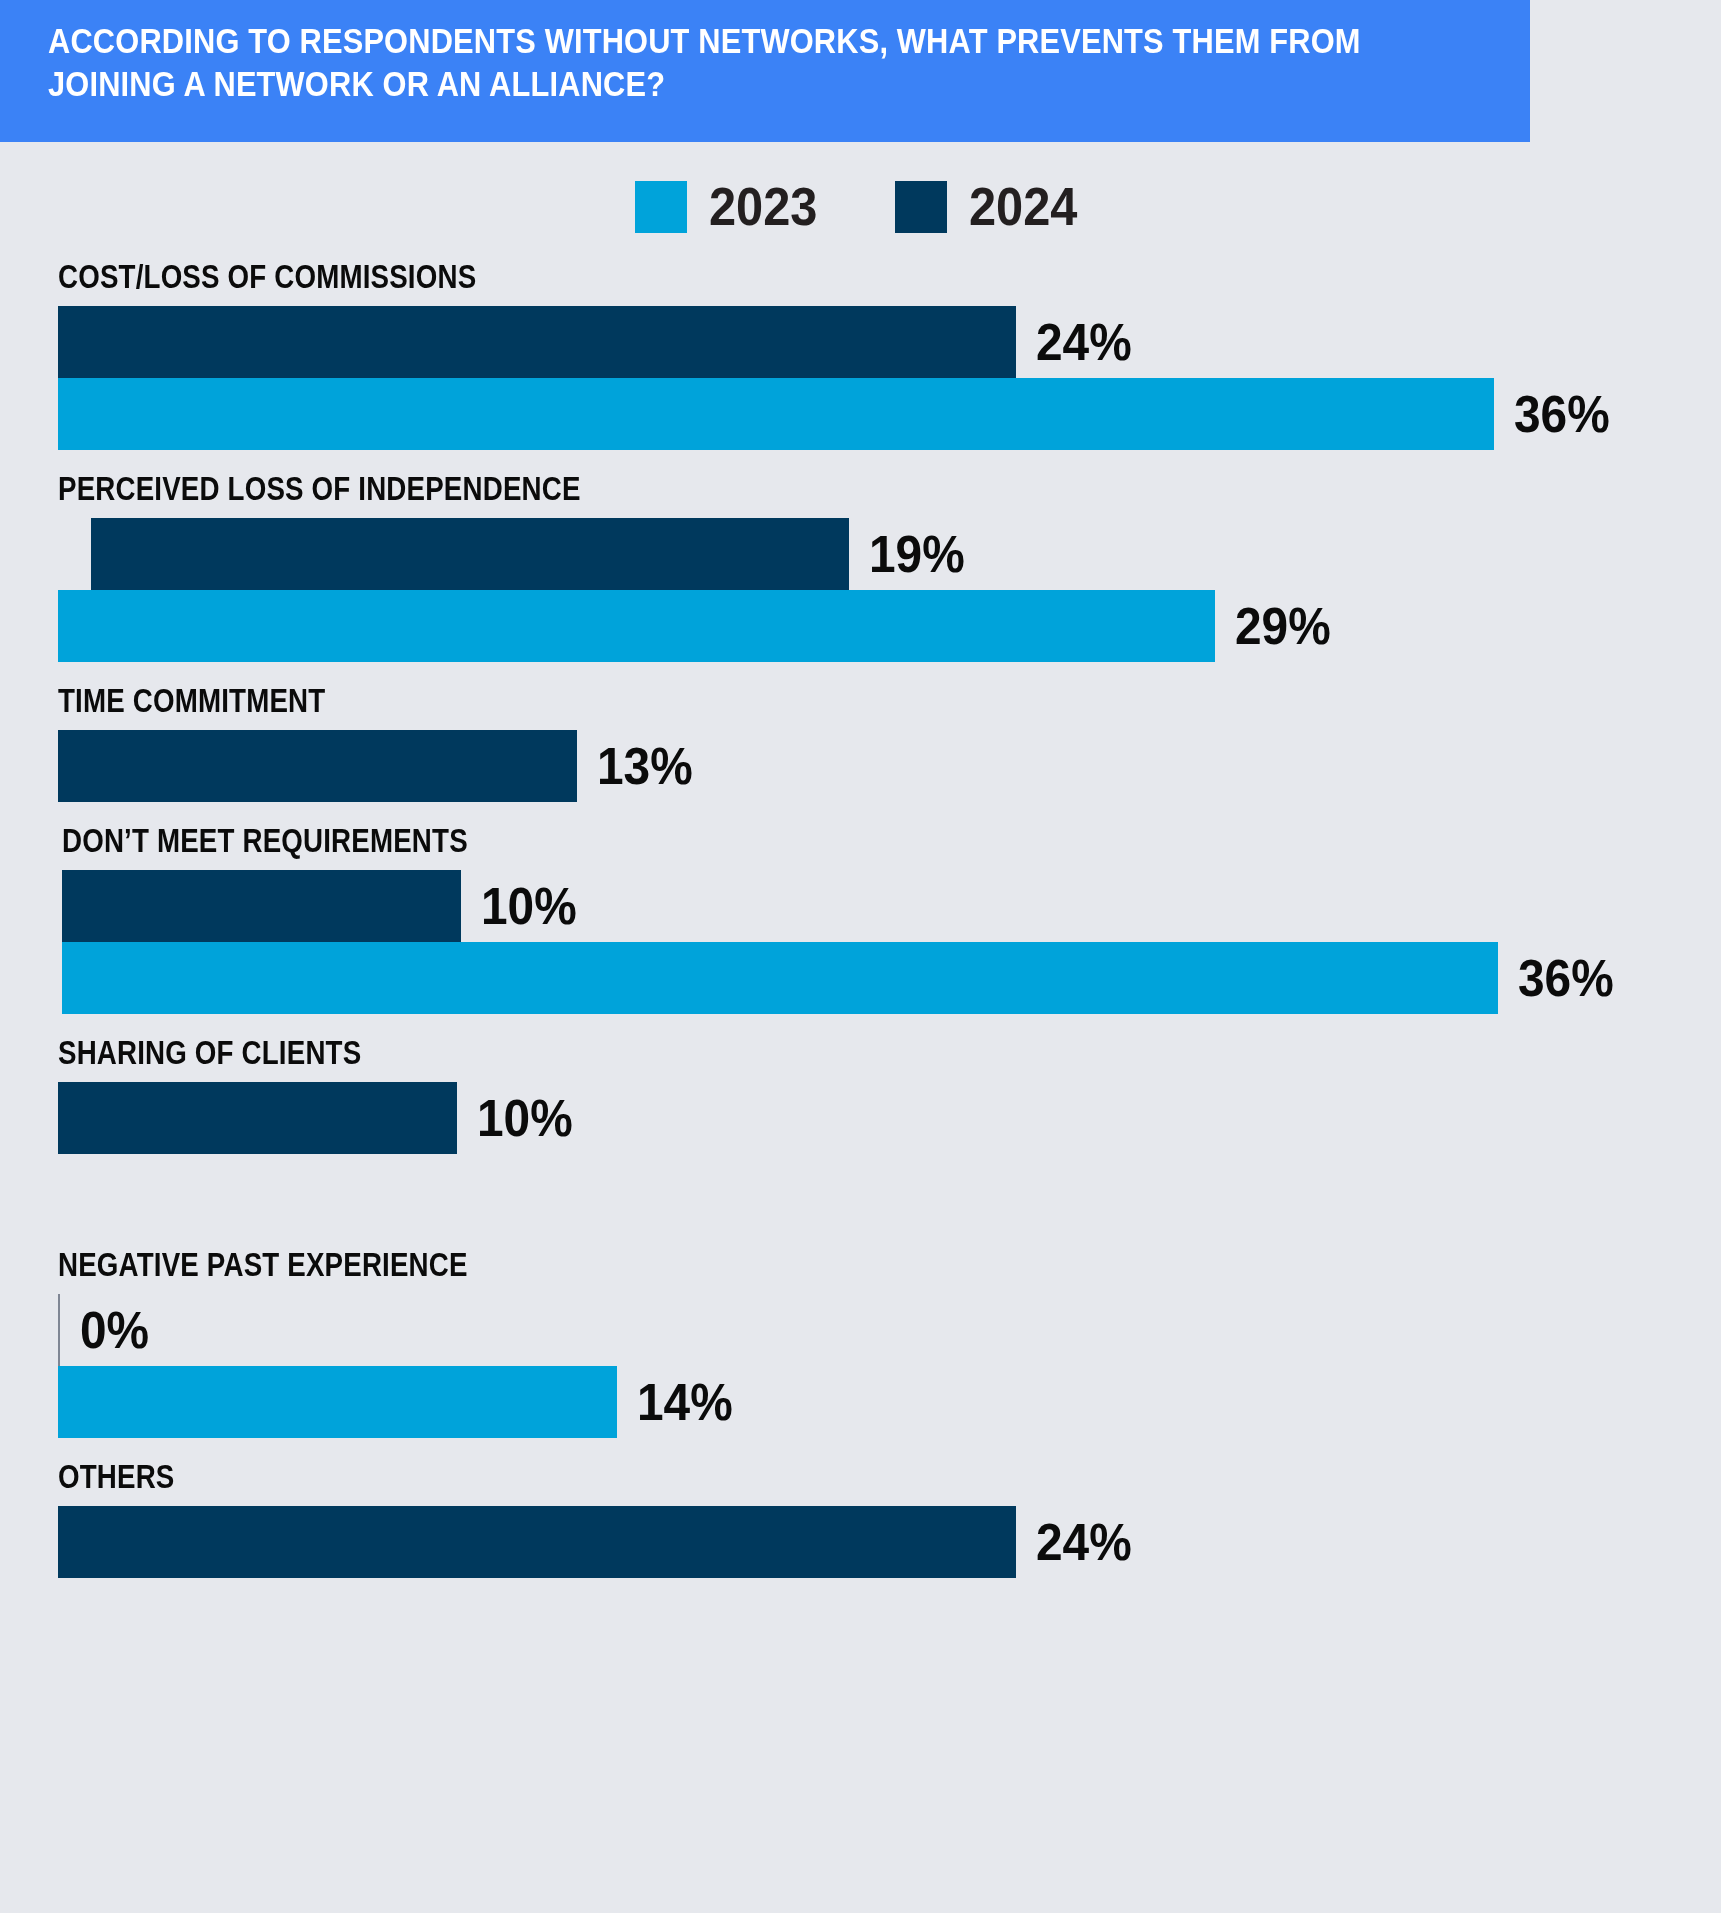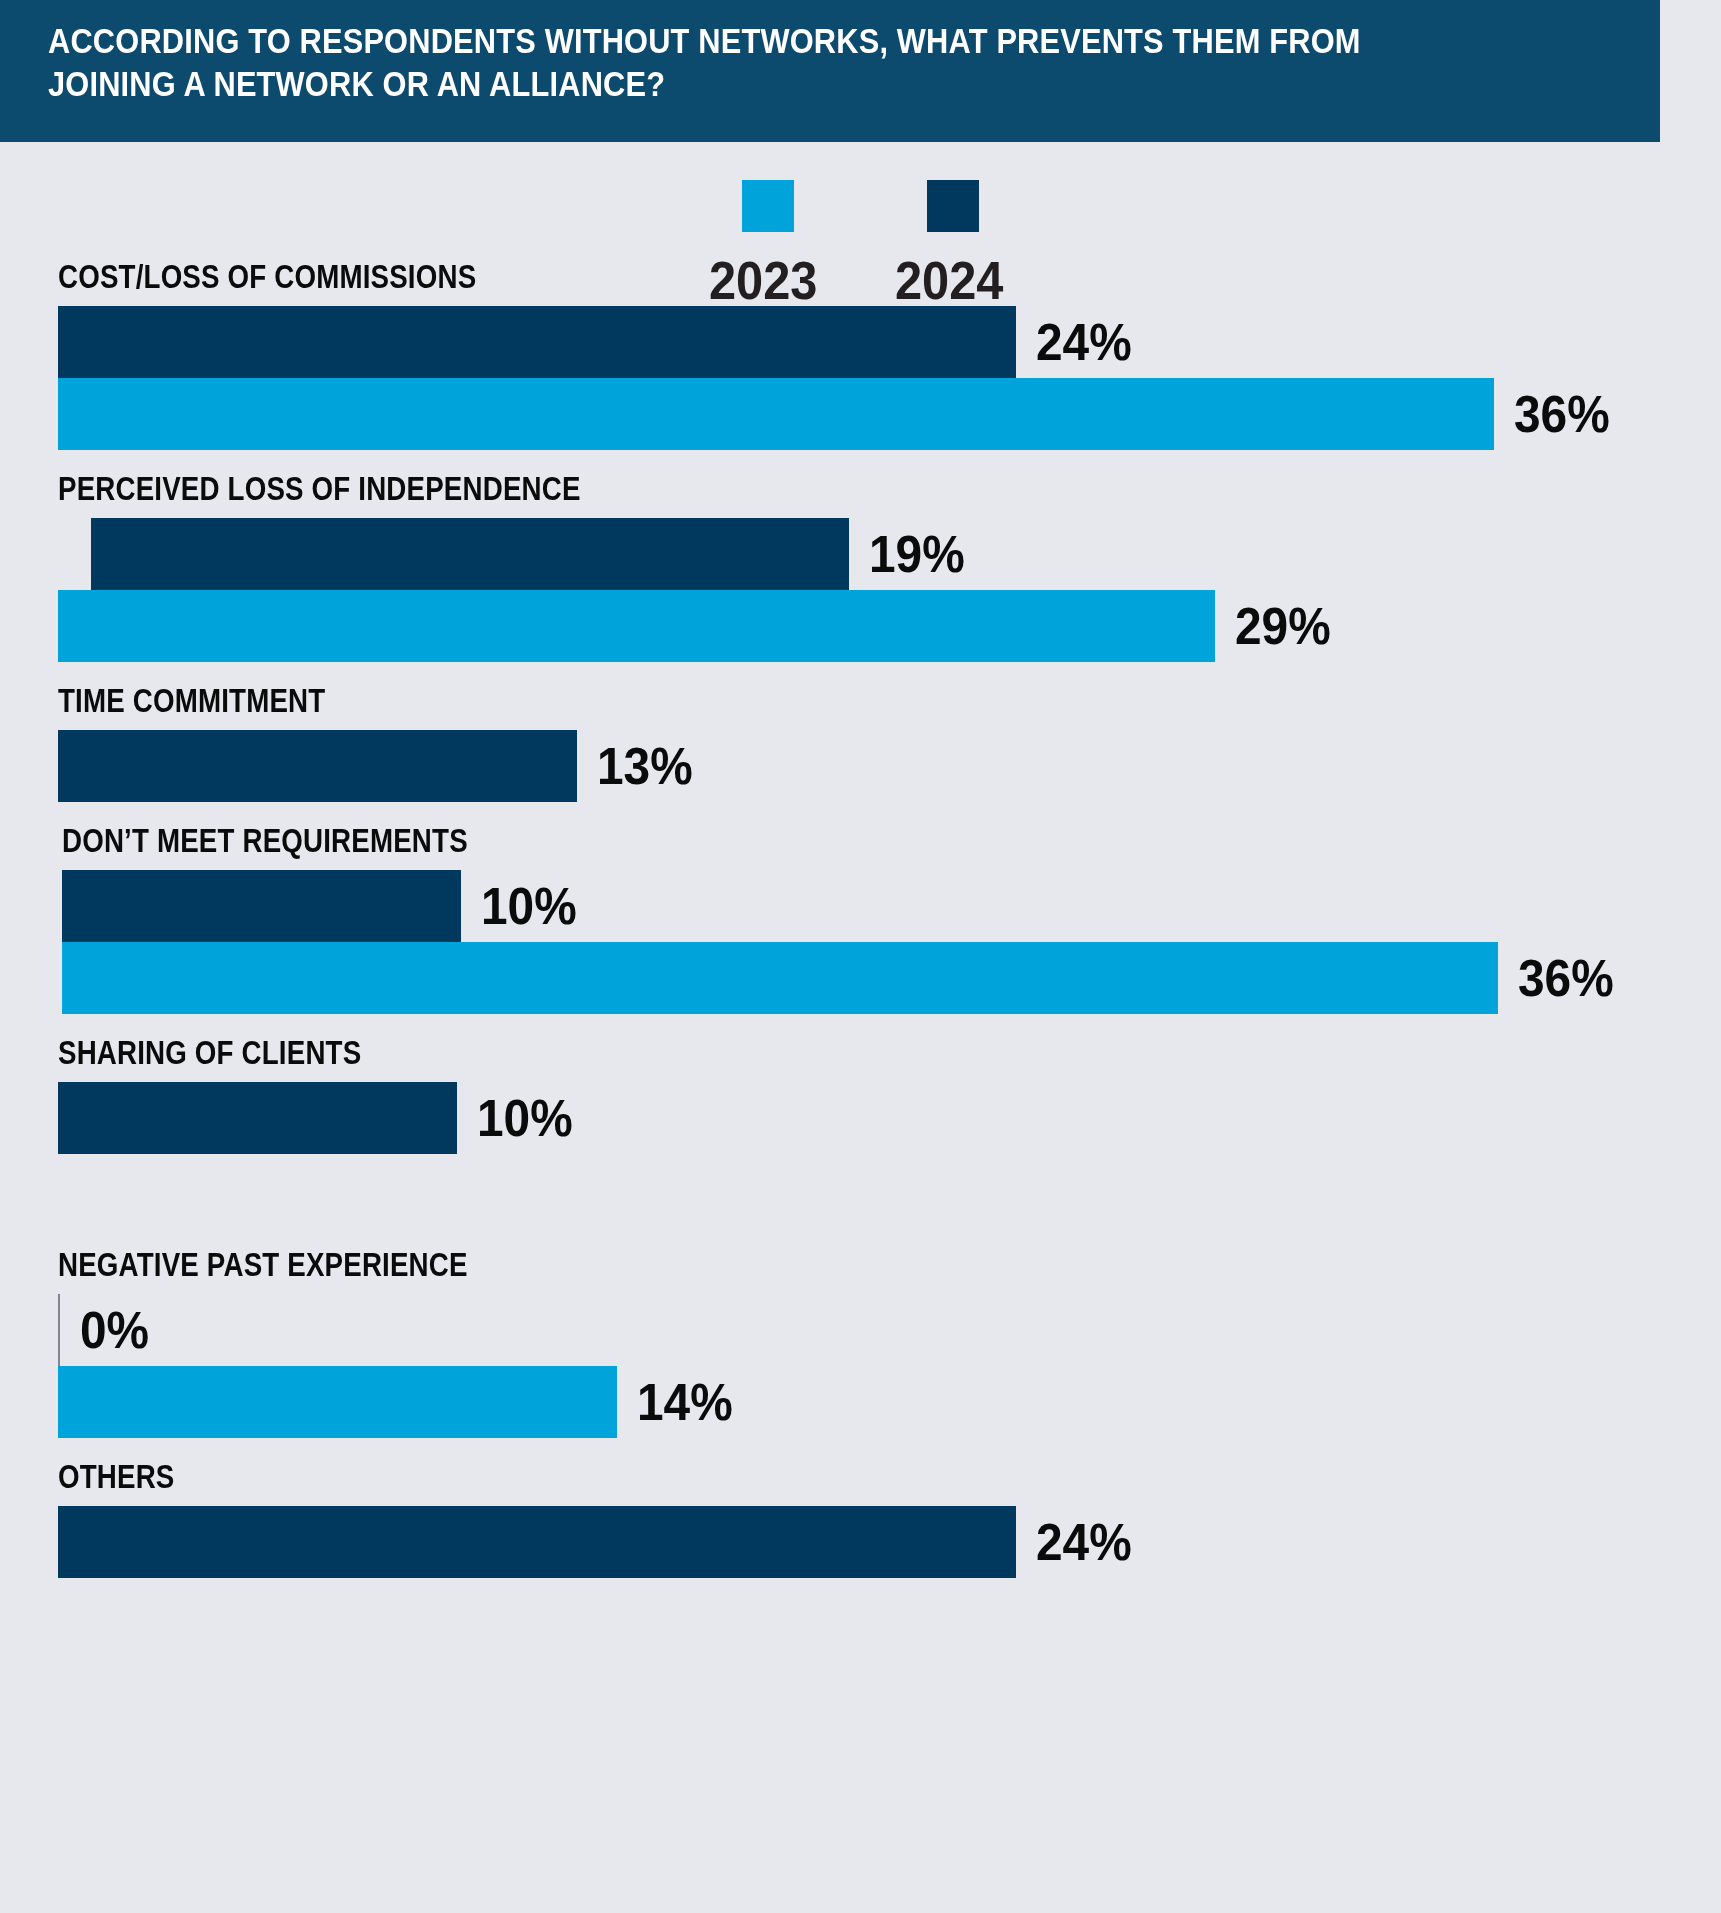--- a/index.html
+++ b/index.html
@@ -16,23 +16,23 @@
     width: 1721px;
     height: 1913px;
     background: #e6e8ed;
     overflow: hidden;
   }
 
   
   .title-bar {
     position: absolute;
     left: 0; top: 0;
-    width: 1660px;
+    width: 1530px;
     height: 142px;
-    background: #0c4a6e;
+    background: #3b82f6;
   }
   .title-text {
     position: absolute;
     left: 48px;
     top: 20px;
     width: 1590px;
     color: #ffffff;
     font-family: "Liberation Sans", sans-serif;
     font-weight: 700;
     font-size: 35px;
@@ -51,21 +51,20 @@
     width: 1721px;
     display: flex;
     justify-content: center;
     align-items: center;
     gap: 68px;
   }
   .legend-item {
     display: flex;
     align-items: center;
     gap: 22px;
-    flex-direction: column;
   }
   .legend-swatch {
     width: 52px;
     height: 52px;
     display: block;
   }
   .legend-swatch.y2023 { background: #00a3da; }
   .legend-swatch.y2024 { background: #00395d; }
   .legend-label {
     font-family: "Liberation Sans", sans-serif;

